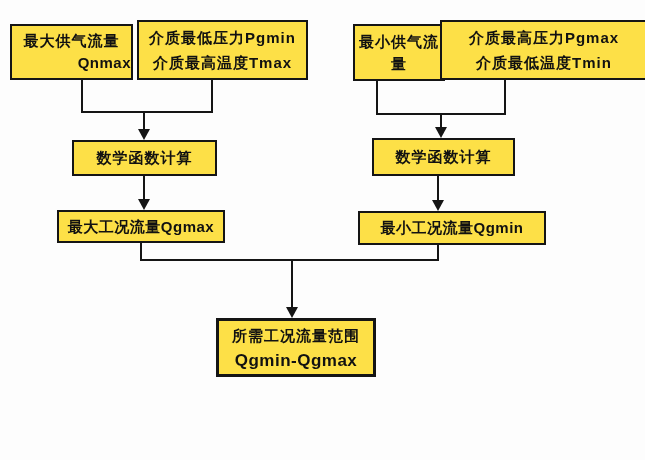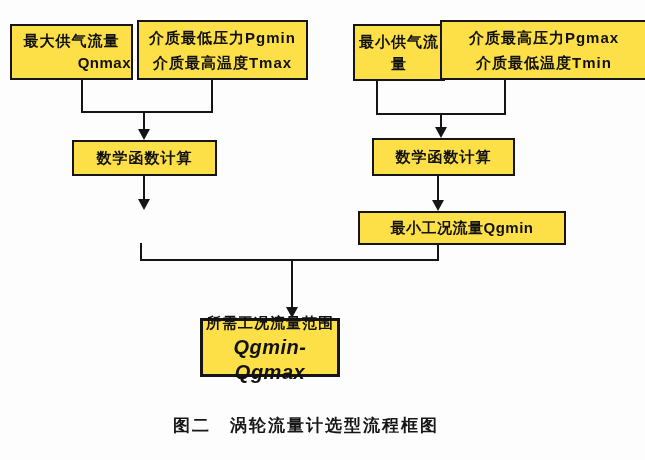--- a/index.html
+++ b/index.html
@@ -103,31 +103,33 @@
   <div class="box" style="left:372px; top:138px; width:143px; height:38px;">
     <div>数学函数计算</div>
   </div>
 
   <div class="vline" style="left:143px; top:176px; height:25px;"></div>
   <div class="arrowhead" style="left:138px; top:199px;"></div>
 
   <div class="vline" style="left:437px; top:176px; height:26px;"></div>
   <div class="arrowhead" style="left:432px; top:200px;"></div>
 
+  <div class="box" style="left:57px; top:210px; width:168px; height:33px;">
+    <div class="latin">最大工况流量Qgmax</div>
+  </div>
 
-  <div class="box" style="left:358px; top:211px; width:208px; height:34px;">
+  <div class="box" style="left:358px; top:211px; width:188px; height:34px;">
     <div class="latin">最小工况流量Qgmin</div>
   </div>
 
   <div class="vline" style="left:140px; top:243px; height:18px;"></div>
   <div class="vline" style="left:437px; top:245px; height:16px;"></div>
   <div class="hline" style="left:140px; top:259px; width:299px;"></div>
   <div class="vline" style="left:291px; top:259px; height:49px;"></div>
   <div class="arrowhead" style="left:286px; top:307px;"></div>
 
-  <div class="box thick" style="left:200px; top:318px; width:140px; height:59px; line-height:25px;">
+  <div class="box thick" style="left:216px; top:318px; width:160px; height:59px; line-height:25px;">
     <div>所需工况流量范围</div>
-    <div class="latin" style="font-size:20px;font-style:italic;">Qgmin-Qgmax</div>
+    <div class="latin" style="font-size:17px;">Qgmin-Qgmax</div>
   </div>
 
-  <div id="caption">图二　涡轮流量计选型流程框图</div>
 
 </div>
 
 </body></html>

